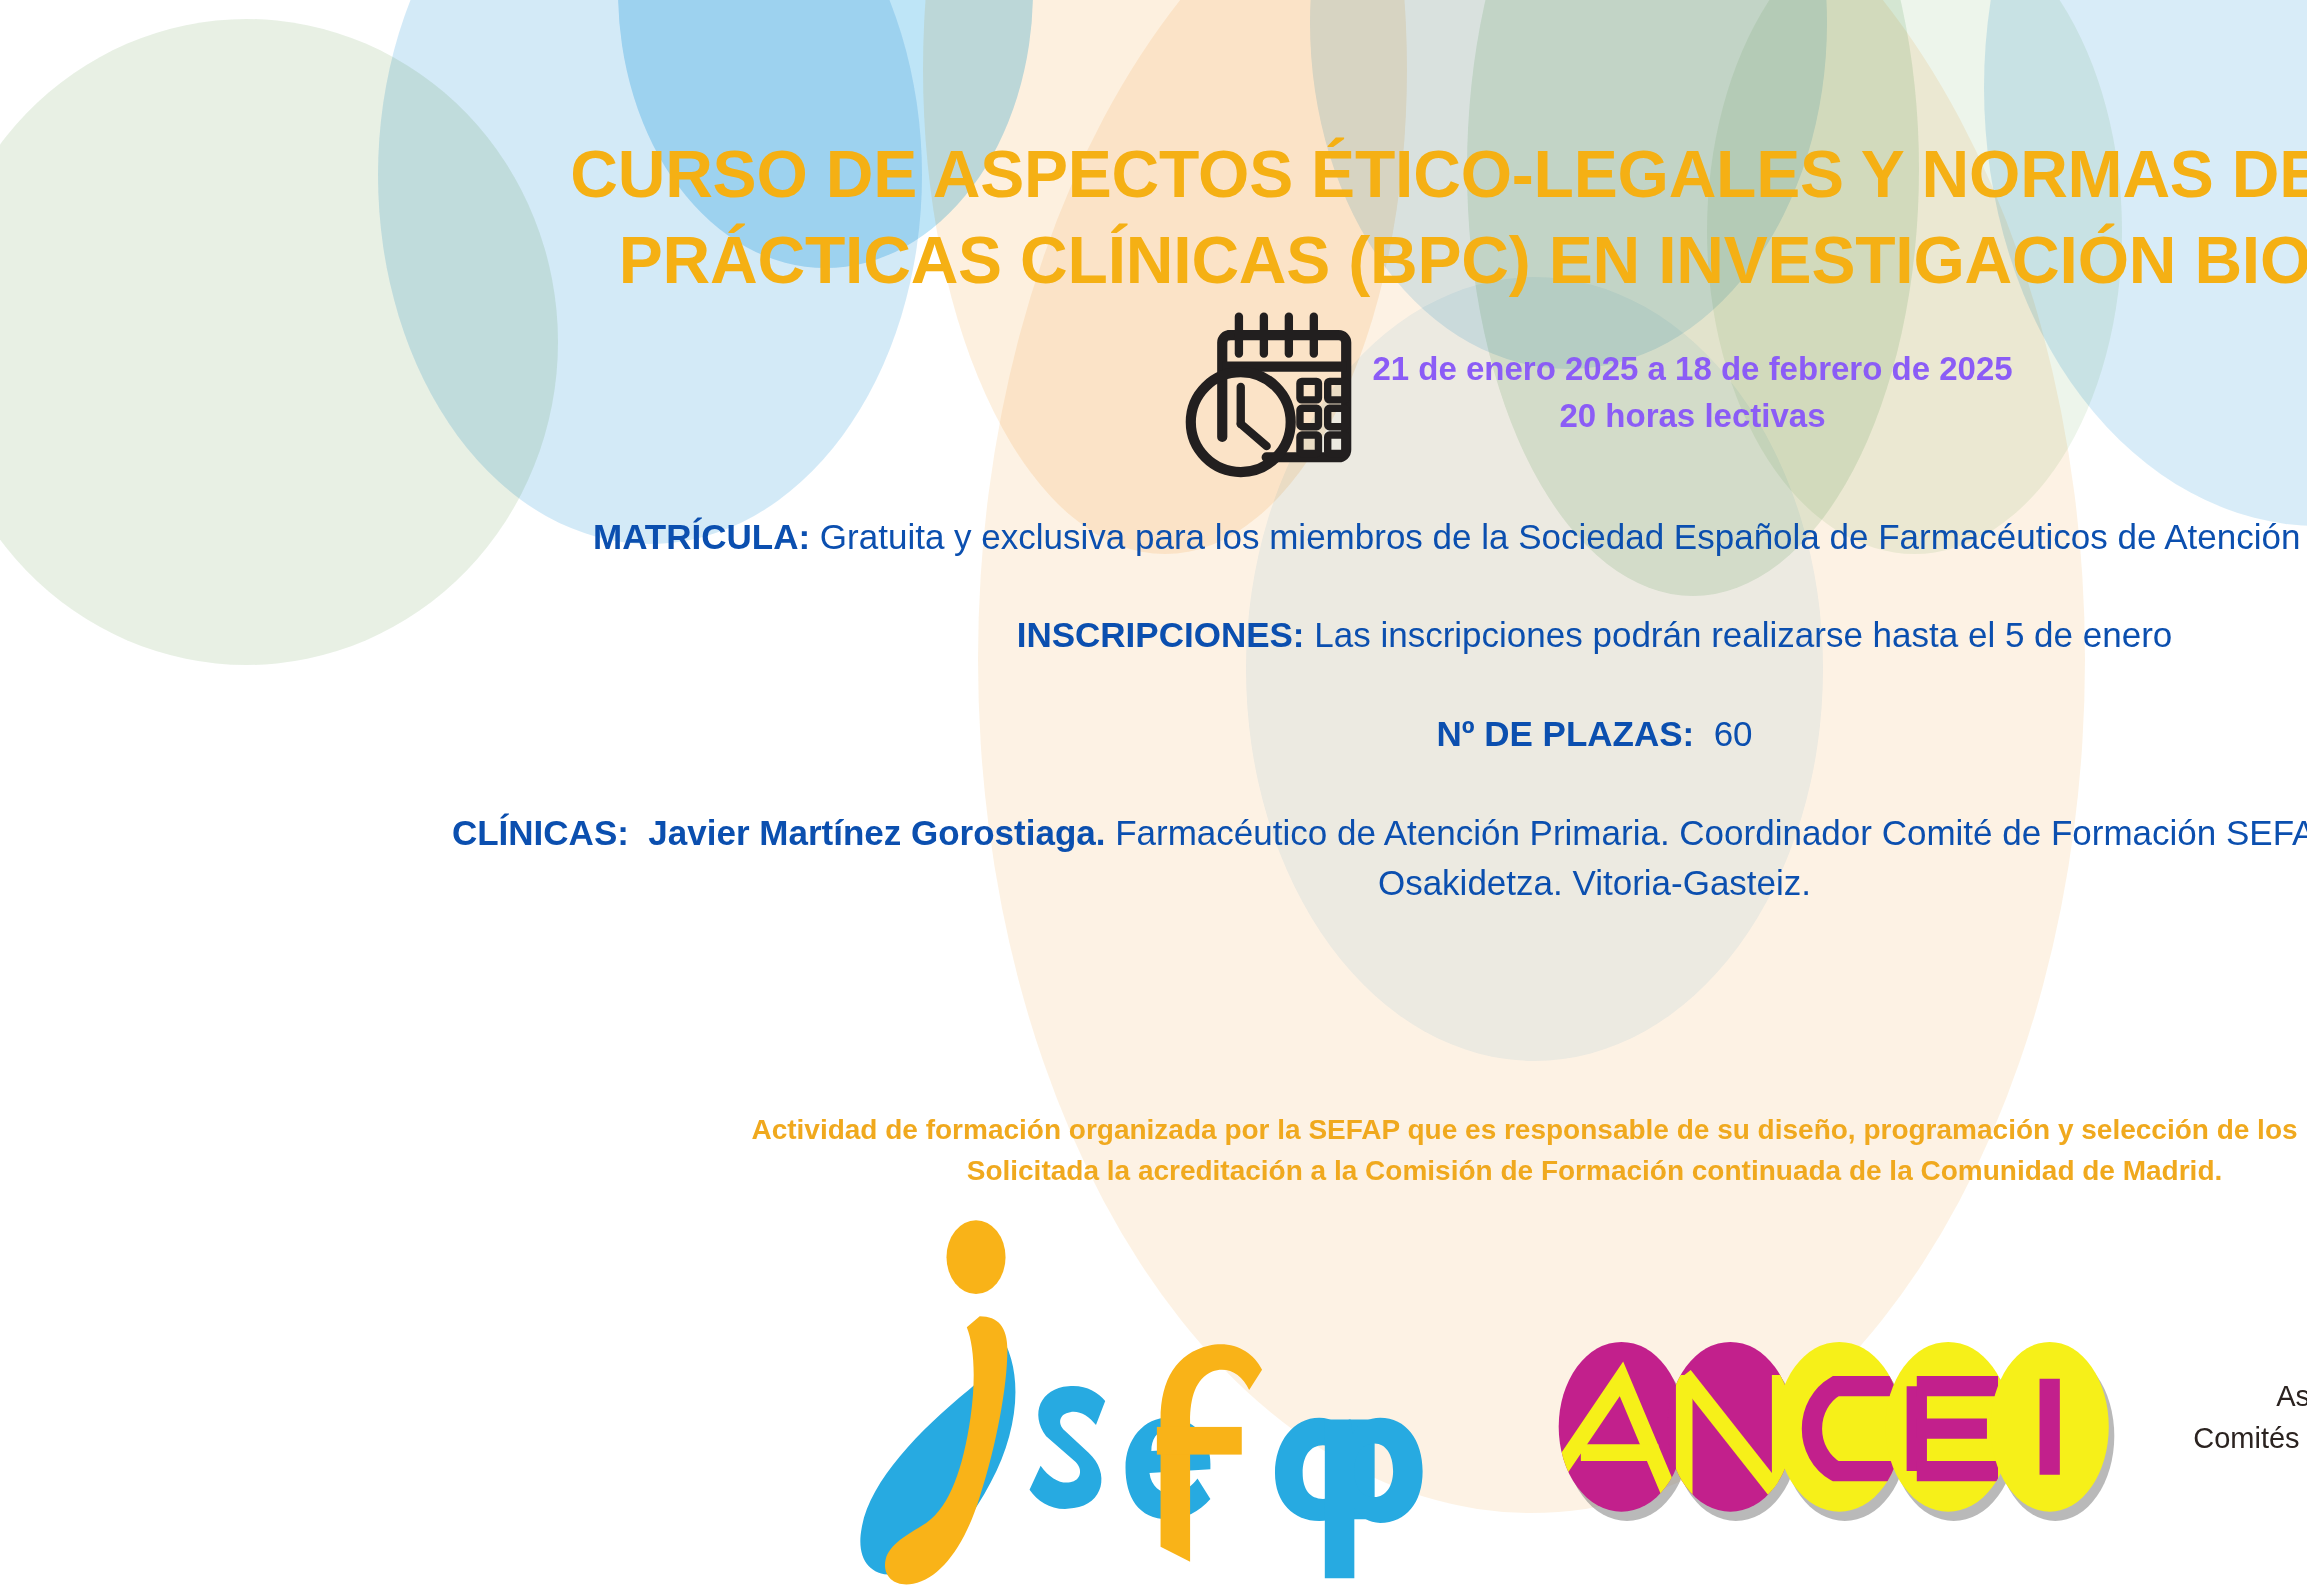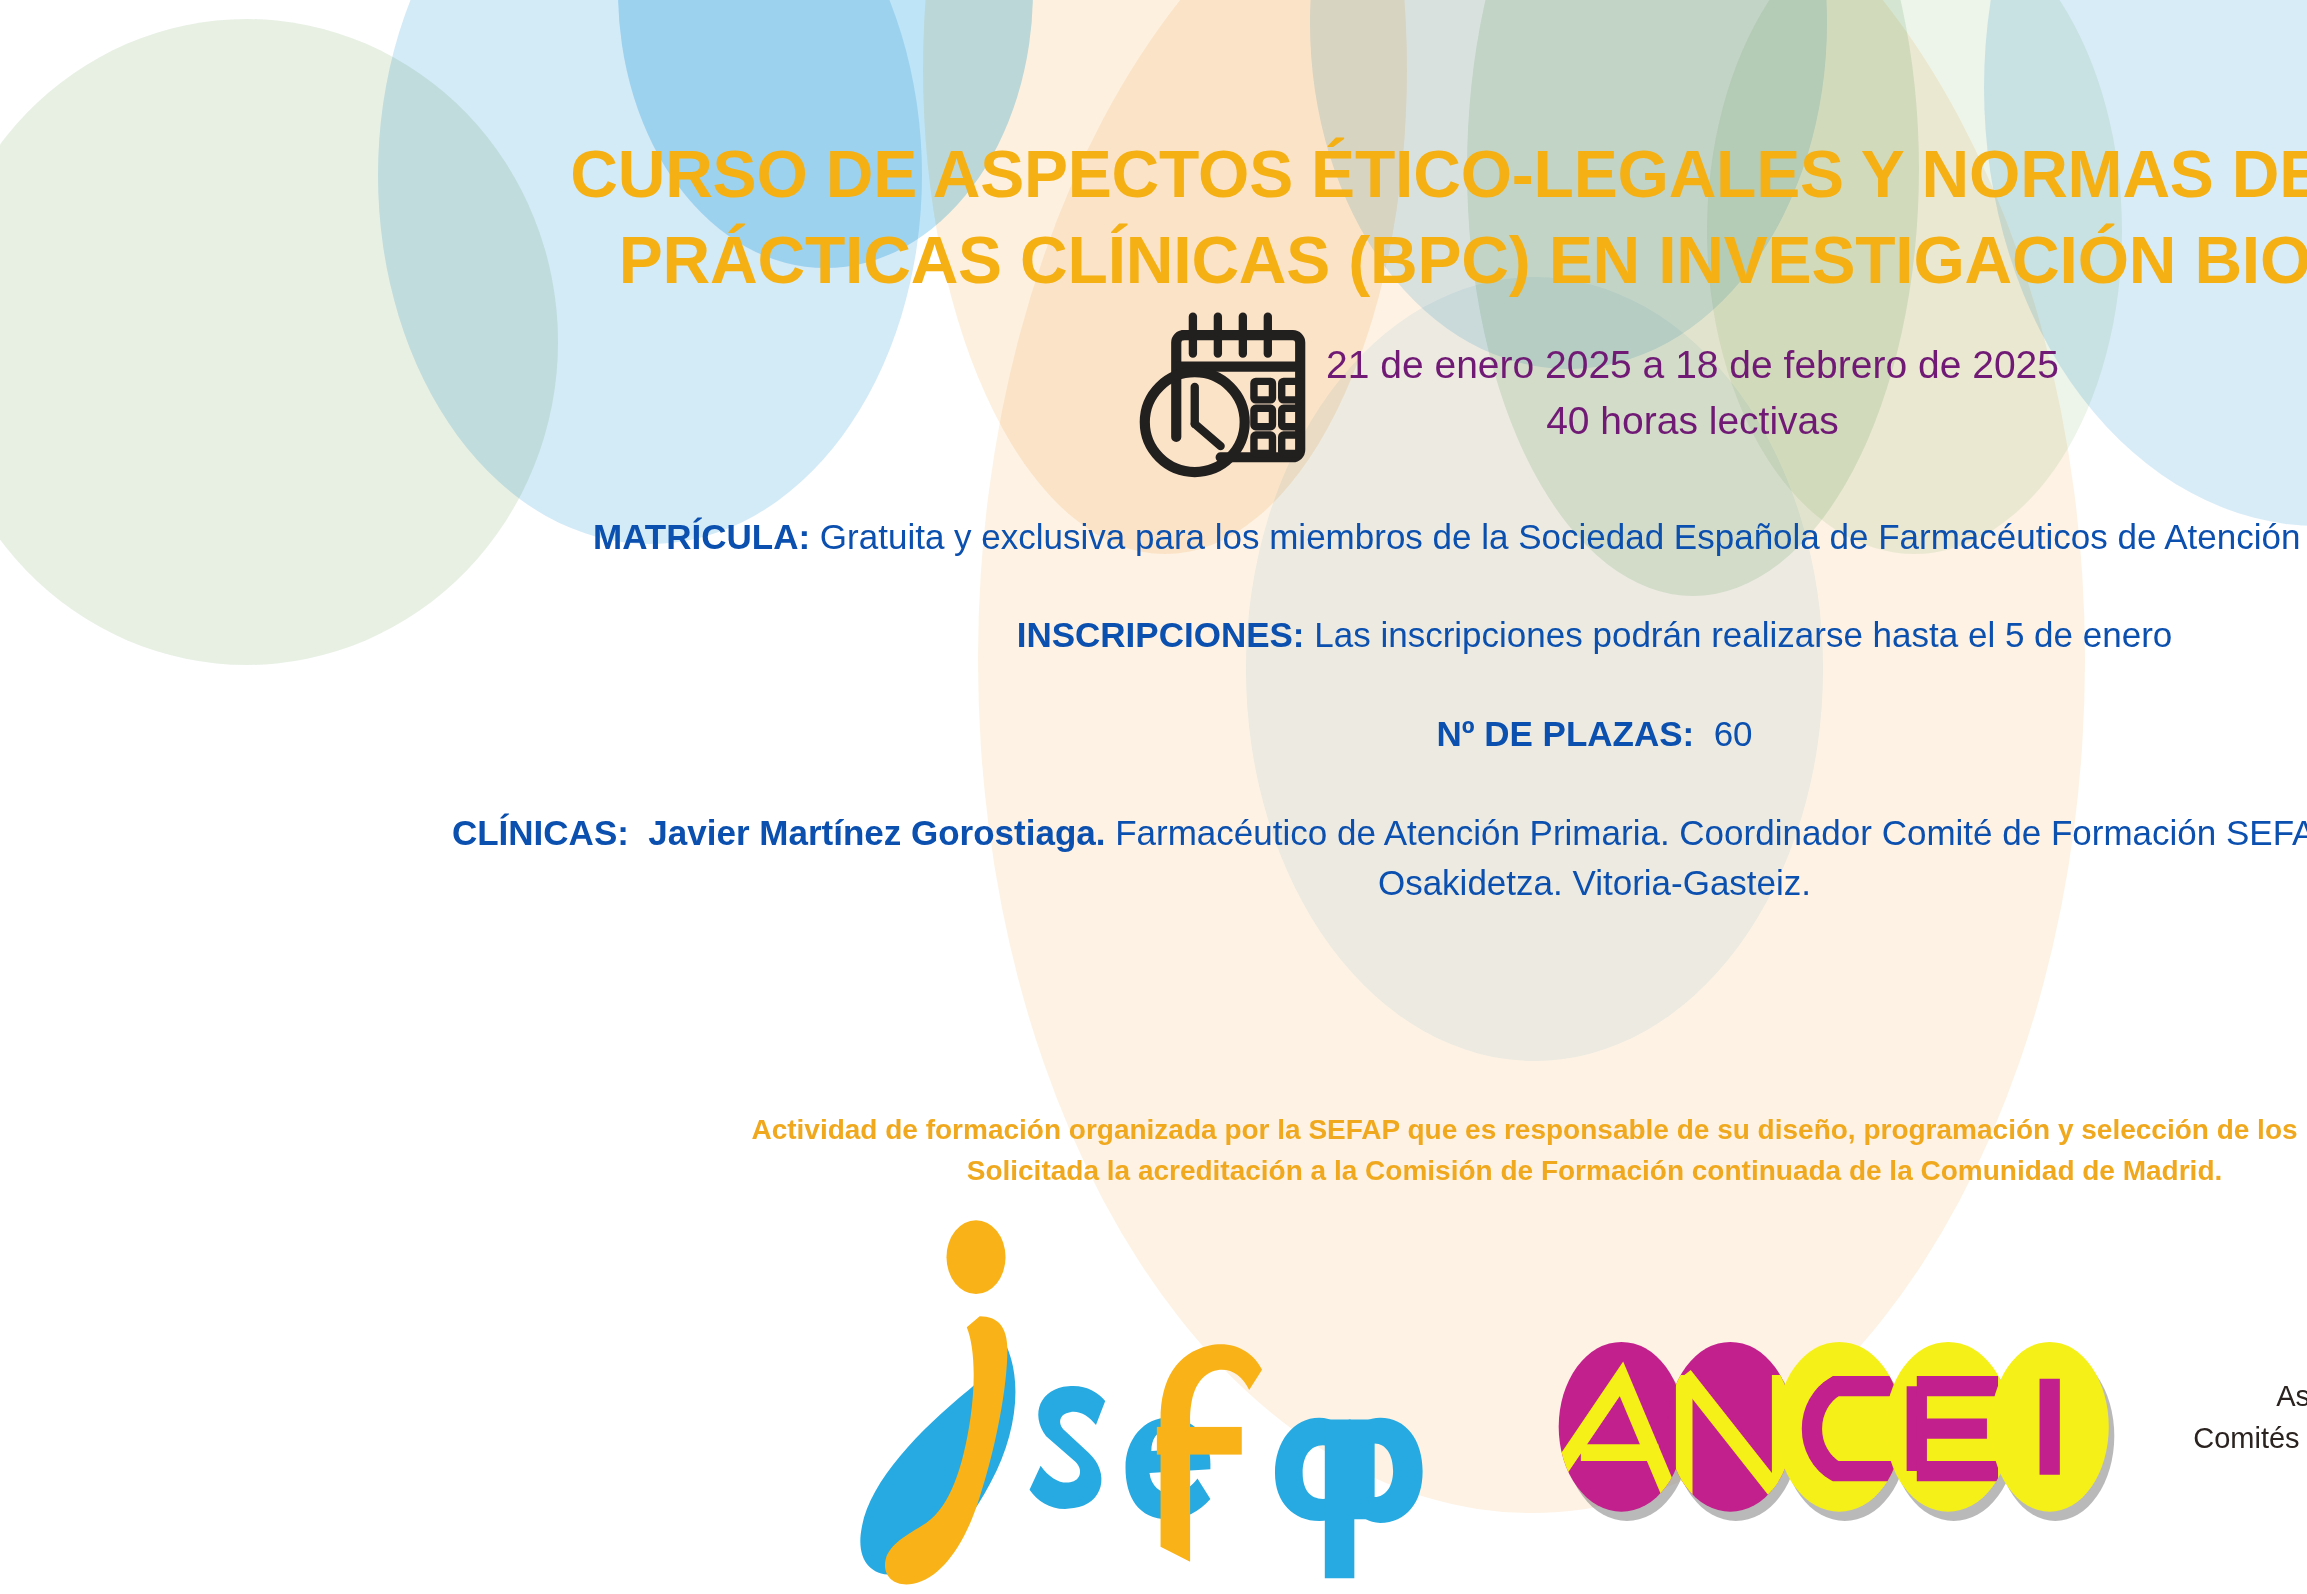--- a/index.html
+++ b/index.html
@@ -34,21 +34,21 @@
     letter-spacing:-0.2px;
   }
   .title span{display:block;}
 
   .datewrap{
     position:absolute;left:0;right:0;top:300px;
     display:flex;align-items:center;justify-content:center;gap:17.5px;
   }
   .cal-icon{width:185px;height:185px;flex:0 0 auto;}
   .datetext{
-    color:#701a75;font-weight:normal;font-size:39px;line-height:1.42;
+    color:#8b5cf6;font-weight:bold;font-size:33px;line-height:1.42;
     text-align:center;margin-left:-6.5px;
   }
   .datetext span{display:block;}
 
   .line{
     position:absolute;left:0;right:0;
     text-align:center;
     color:#0B4FAF;
     font-size:35px;
     line-height:1.42;
@@ -145,21 +145,21 @@
         </g>
 
         <circle cx="70" cy="132" r="54" fill="none" stroke="#221F1F" stroke-width="11"></circle>
         <g stroke="#221F1F" stroke-width="9" stroke-linecap="round" fill="none">
           <line x1="70" y1="94" x2="70" y2="134"></line>
           <line x1="70" y1="134" x2="98" y2="158"></line>
         </g>
       </svg>
       <div class="datetext">
         <span>21 de enero 2025 a 18 de febrero de 2025</span>
-        <span>40 horas lectivas</span>
+        <span>20 horas lectivas</span>
       </div>
     </div>
 
     <div class="line" id="l-matricula">
       <b>MATRÍCULA:</b><span class="reg">&nbsp;</span><span class="reg">Gratuita y exclusiva para los miembros de la Sociedad Española de Farmacéuticos de Atención Primaria (SEFAP).</span>
     </div>
 
     <div class="line" id="l-inscripciones">
       <b>INSCRIPCIONES:</b><span class="reg">&nbsp;</span><span class="reg">Las inscripciones podrán realizarse hasta el 5 de enero</span>
     </div>

